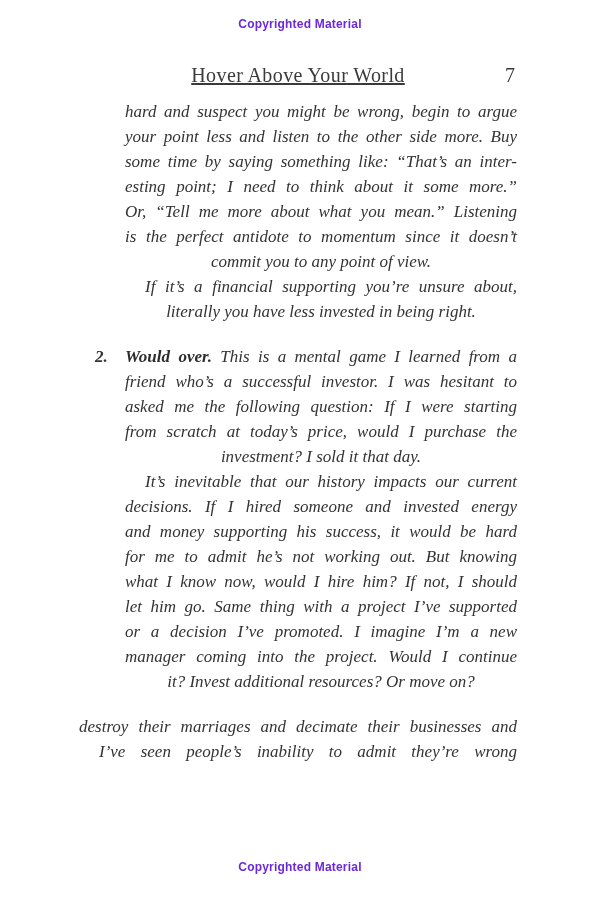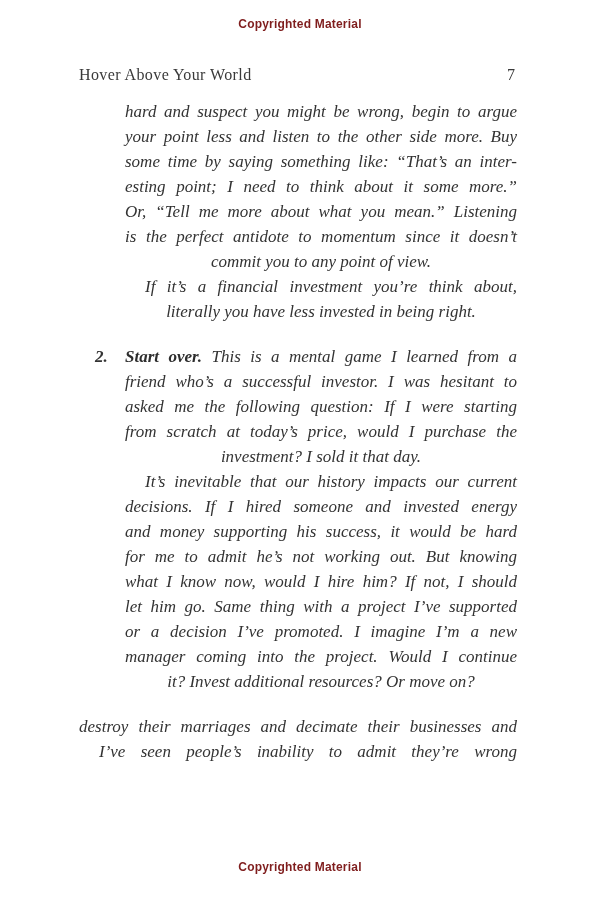--- a/index.html
+++ b/index.html
@@ -12,35 +12,36 @@
     font-family: "Liberation Serif", "DejaVu Serif", serif;
     color: #333333;
     overflow: hidden;
   }
   .notice {
     width: 100%;
     text-align: center;
     font-family: "Liberation Sans", "DejaVu Sans", sans-serif;
     font-weight: bold;
     font-size: 12px;
-    color: #7f1d1d;
+    color: #6d28d9;
     letter-spacing: 0.2px;
   }
   .notice.top { padding-top: 17px; }
   .notice.bottom { position: absolute; left: 0; top: 860px; }
   .running-header {
     position: relative;
     width: 438px;
     margin: 34px 0 0 79px;
-    text-align: left;
-    font-size: 16px;
+    text-align: center;
+    font-size: 20px;
     letter-spacing: 0.4px;
     color: #3a3a3a;
     height: 20px;
     line-height: 20px;
+    text-decoration: underline;
   }
   .running-header .pagenum {
     position: absolute;
     right: 2px;
     top: 0;
     letter-spacing: 0;
   }
   .body-text {
     width: 438px;
     margin: 14px 0 0 79px;
@@ -94,28 +95,28 @@
         <div class="line j">hard and suspect you might be wrong, begin to argue</div>
         <div class="line j">your point less and listen to the other side more. Buy</div>
         <div class="line j">some time by saying something like: “That’s an inter-</div>
         <div class="line j">esting point; I need to think about it some more.”</div>
         <div class="line j">Or, “Tell me more about what you mean.” Listening</div>
         <div class="line j">is the perfect antidote to momentum since it doesn’t</div>
         <div class="line">commit you to any point of view.</div>
       </div>
 
     <div class="block indented">
-        <div class="line j ind">If it’s a financial investment you’re think about,</div>
+        <div class="line j ind">If it’s a financial supporting you’re unsure about,</div>
         <div class="line">literally you have less invested in being right.</div>
       </div>
 
     <div class="block indented list gap-before">
       <span class="list-num">2.</span>
       <div>
-          <div class="line j"><b>Start over.</b> This is a mental game I learned from a</div>
+          <div class="line j"><b>Would over.</b> This is a mental game I learned from a</div>
           <div class="line j">friend who’s a successful investor. I was hesitant to</div>
           <div class="line j">asked me the following question: If I were starting</div>
           <div class="line j">from scratch at today’s price, would I purchase the</div>
           <div class="line">investment? I sold it that day.</div>
           <div class="line j ind">It’s inevitable that our history impacts our current</div>
           <div class="line j">decisions. If I hired someone and invested energy</div>
           <div class="line j">and money supporting his success, it would be hard</div>
           <div class="line j">for me to admit he’s not working out. But knowing</div>
           <div class="line j">what I know now, would I hire him? If not, I should</div>
           <div class="line j">let him go. Same thing with a project I’ve supported</div>

